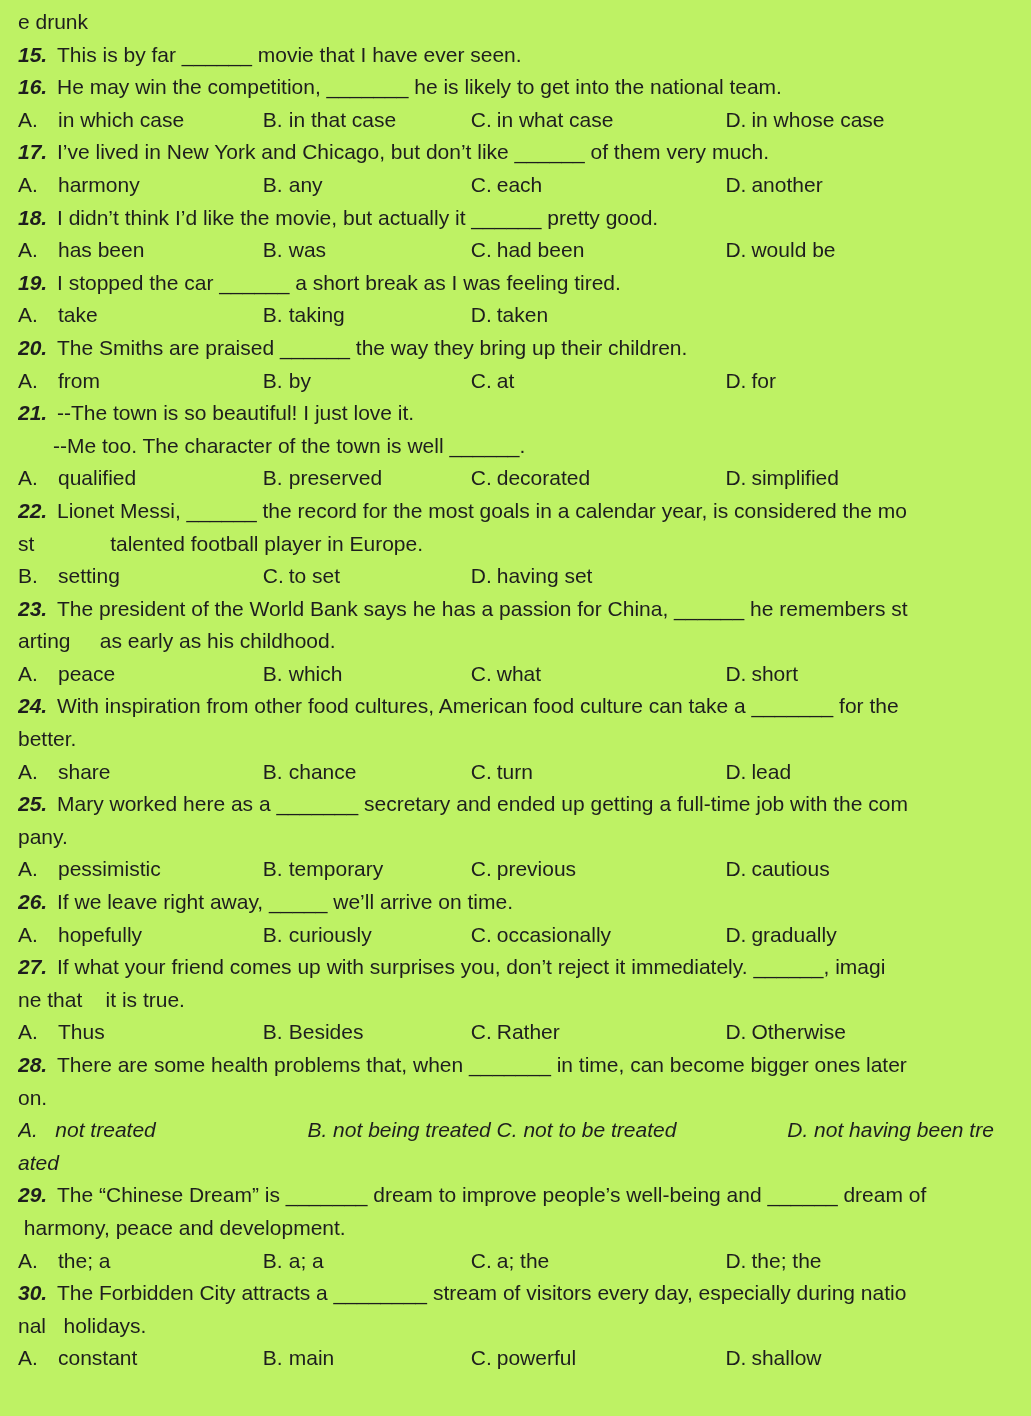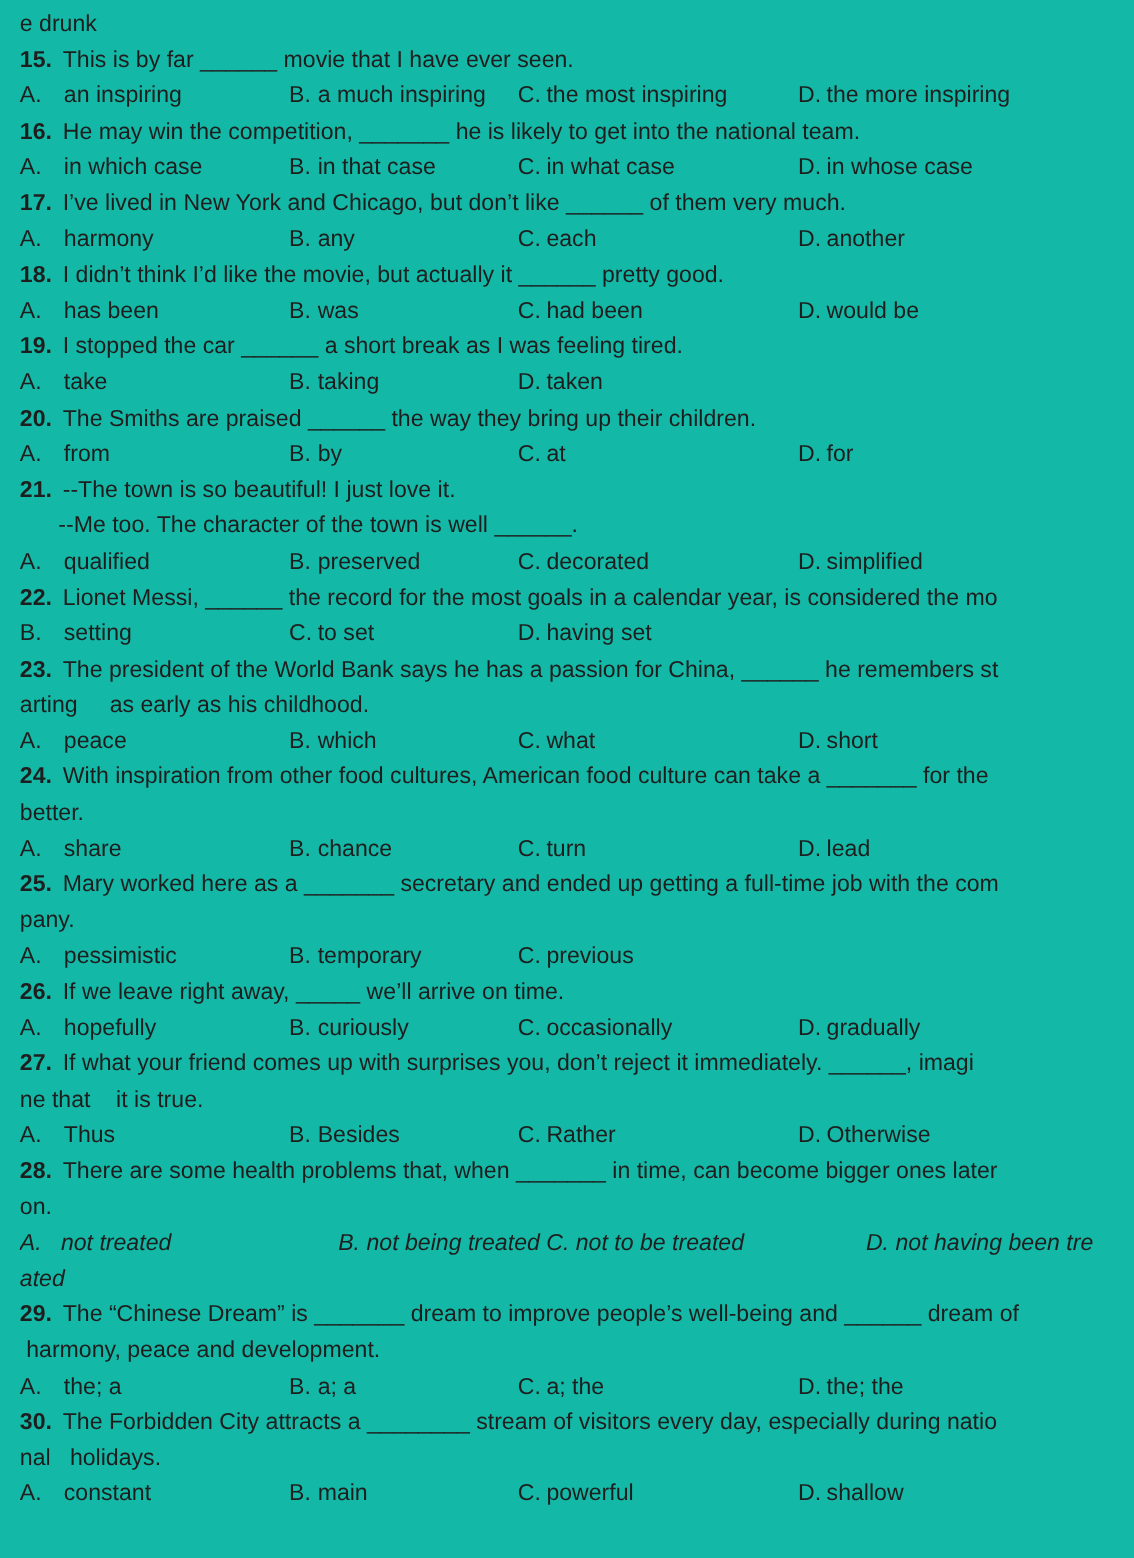--- a/index.html
+++ b/index.html
@@ -1,49 +1,43 @@
 <!DOCTYPE html>
 <html><head>
 <meta charset="utf-8">
 <style>
   html,body{margin:0;padding:0;background:#ffffff;}
   .page{
     position:relative;
     width:1031px;height:1416px;
-    background:#14b8a6;
+    background:#bef264;
     box-sizing:border-box;
     padding:6px 18px 0 18px;
     font-family:"Liberation Sans", sans-serif;
     font-size:21px;
     line-height:32.6px;
     color:#1e1e1e;
     overflow:hidden;
   }
   .line{white-space:pre;overflow:hidden;min-height:32.6px;}
-  .qnum{display:inline-block;min-width:39px;font-weight:700;}
+  .qnum{display:inline-block;min-width:39px;font-weight:700;font-style:italic;}
   .optrow{display:grid;grid-template-columns:24.6% 20.9% 25.6% 28.9%;min-height:32.6px;}
   .optcell{white-space:pre;overflow:hidden;}
   .optcell .letter{display:inline-block;min-width:26px;}
   .optcell:first-child .letter{min-width:40px;}
   .optflow{white-space:pre;overflow:hidden;min-height:32.6px;font-style:italic;}
 </style>
 </head>
 <body>
 
 <div class="page">
   <div class="line">e drunk</div>
   <div id="question-list">
       <div class="qblock">
         <div class="line"><span class="qnum">15.</span><span class="qtext">This is by far ______ movie that I have ever seen.</span></div>
-        <div class="optrow">
-          <span class="optcell"><span class="letter">A.</span><span class="otext">an inspiring</span></span>
-          <span class="optcell"><span class="letter">B.</span><span class="otext">a much inspiring</span></span>
-          <span class="optcell"><span class="letter">C.</span><span class="otext">the most inspiring</span></span>
-          <span class="optcell"><span class="letter">D.</span><span class="otext">the more inspiring</span></span>
-        </div>
       </div>
       <div class="qblock">
         <div class="line"><span class="qnum">16.</span><span class="qtext">He may win the competition, _______ he is likely to get into the national team.</span></div>
         <div class="optrow">
           <span class="optcell"><span class="letter">A.</span><span class="otext">in which case</span></span>
           <span class="optcell"><span class="letter">B.</span><span class="otext">in that case</span></span>
           <span class="optcell"><span class="letter">C.</span><span class="otext">in what case</span></span>
           <span class="optcell"><span class="letter">D.</span><span class="otext">in whose case</span></span>
         </div>
       </div>
@@ -87,20 +81,21 @@
         <div class="line">      --Me too. The character of the town is well ______.</div>
         <div class="optrow">
           <span class="optcell"><span class="letter">A.</span><span class="otext">qualified</span></span>
           <span class="optcell"><span class="letter">B.</span><span class="otext">preserved</span></span>
           <span class="optcell"><span class="letter">C.</span><span class="otext">decorated</span></span>
           <span class="optcell"><span class="letter">D.</span><span class="otext">simplified</span></span>
         </div>
       </div>
       <div class="qblock">
         <div class="line"><span class="qnum">22.</span><span class="qtext">Lionet Messi, ______ the record for the most goals in a calendar year, is considered the mo</span></div>
+        <div class="line">st             talented football player in Europe.</div>
         <div class="optrow">
           <span class="optcell"><span class="letter">B.</span><span class="otext">setting</span></span>
           <span class="optcell"><span class="letter">C.</span><span class="otext">to set</span></span>
           <span class="optcell"><span class="letter">D.</span><span class="otext">having set</span></span>
         </div>
       </div>
       <div class="qblock">
         <div class="line"><span class="qnum">23.</span><span class="qtext">The president of the World Bank says he has a passion for China, ______ he remembers st</span></div>
         <div class="line">arting     as early as his childhood.</div>
         <div class="optrow">
@@ -120,20 +115,21 @@
           <span class="optcell"><span class="letter">D.</span><span class="otext">lead</span></span>
         </div>
       </div>
       <div class="qblock">
         <div class="line"><span class="qnum">25.</span><span class="qtext">Mary worked here as a _______ secretary and ended up getting a full-time job with the com</span></div>
         <div class="line">pany.</div>
         <div class="optrow">
           <span class="optcell"><span class="letter">A.</span><span class="otext">pessimistic</span></span>
           <span class="optcell"><span class="letter">B.</span><span class="otext">temporary</span></span>
           <span class="optcell"><span class="letter">C.</span><span class="otext">previous</span></span>
+          <span class="optcell"><span class="letter">D.</span><span class="otext">cautious</span></span>
         </div>
       </div>
       <div class="qblock">
         <div class="line"><span class="qnum">26.</span><span class="qtext">If we leave right away, _____ we’ll arrive on time.</span></div>
         <div class="optrow">
           <span class="optcell"><span class="letter">A.</span><span class="otext">hopefully</span></span>
           <span class="optcell"><span class="letter">B.</span><span class="otext">curiously</span></span>
           <span class="optcell"><span class="letter">C.</span><span class="otext">occasionally</span></span>
           <span class="optcell"><span class="letter">D.</span><span class="otext">gradually</span></span>
         </div>

